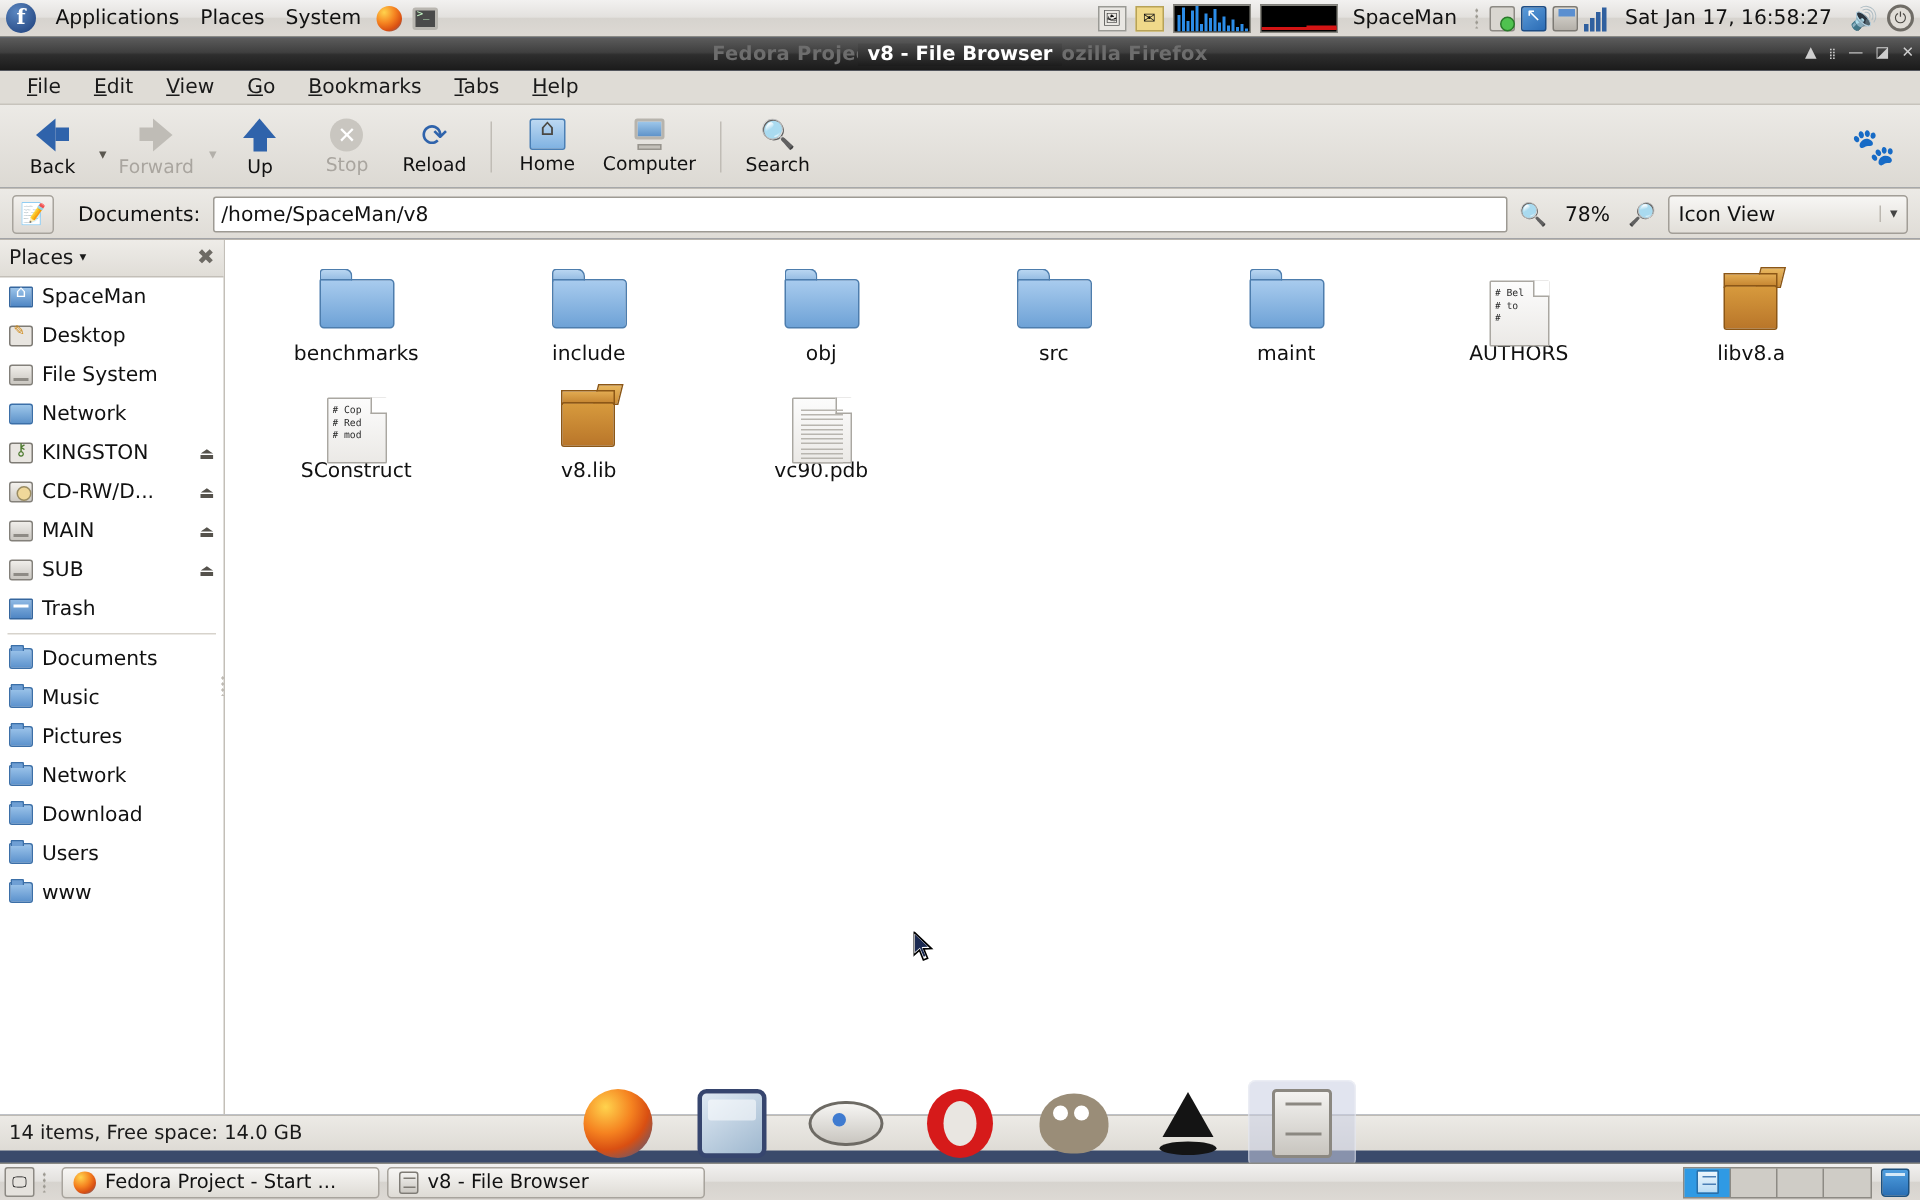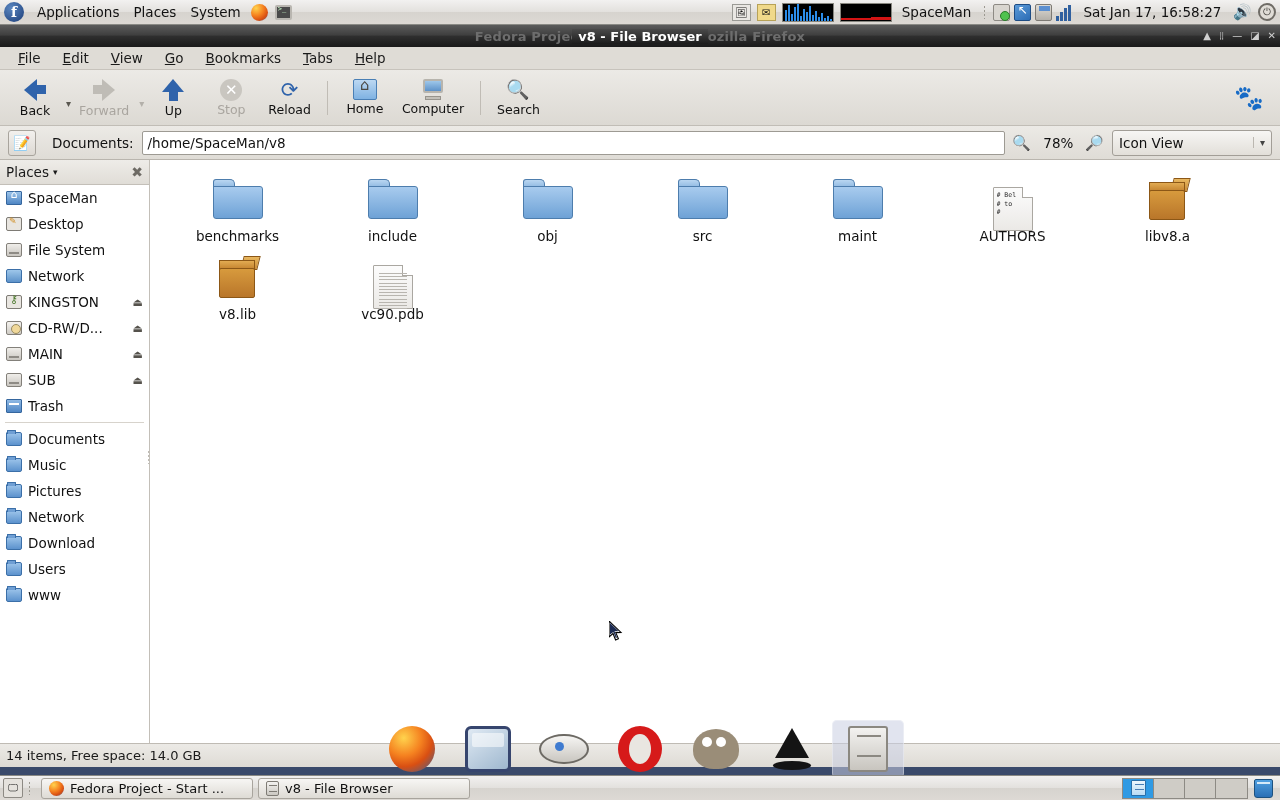--- a/index.html
+++ b/index.html
@@ -601,20 +601,33 @@
                 <div class="arch">
                   <div class="aflap"></div>
                   <div class="alid"></div>
                   <div class="ab"></div>
                 </div>
               </div>
               <div class="cap">libv8.a</div>
             </div>
             <div class="fitem">
               <div class="ic-box">
+                <div class="doc">
+                  <div class="fold"></div>
+                  <div class="prev">
+                    <div># Cop</div>
+                    <div># Red</div>
+                    <div># mod</div>
+                  </div>
+                </div>
+              </div>
+              <div class="cap">SConstruct</div>
+            </div>
+            <div class="fitem">
+              <div class="ic-box">
                 <div class="arch">
                   <div class="aflap"></div>
                   <div class="alid"></div>
                   <div class="ab"></div>
                 </div>
               </div>
               <div class="cap">v8.lib</div>
             </div>
             <div class="fitem">
               <div class="ic-box">

